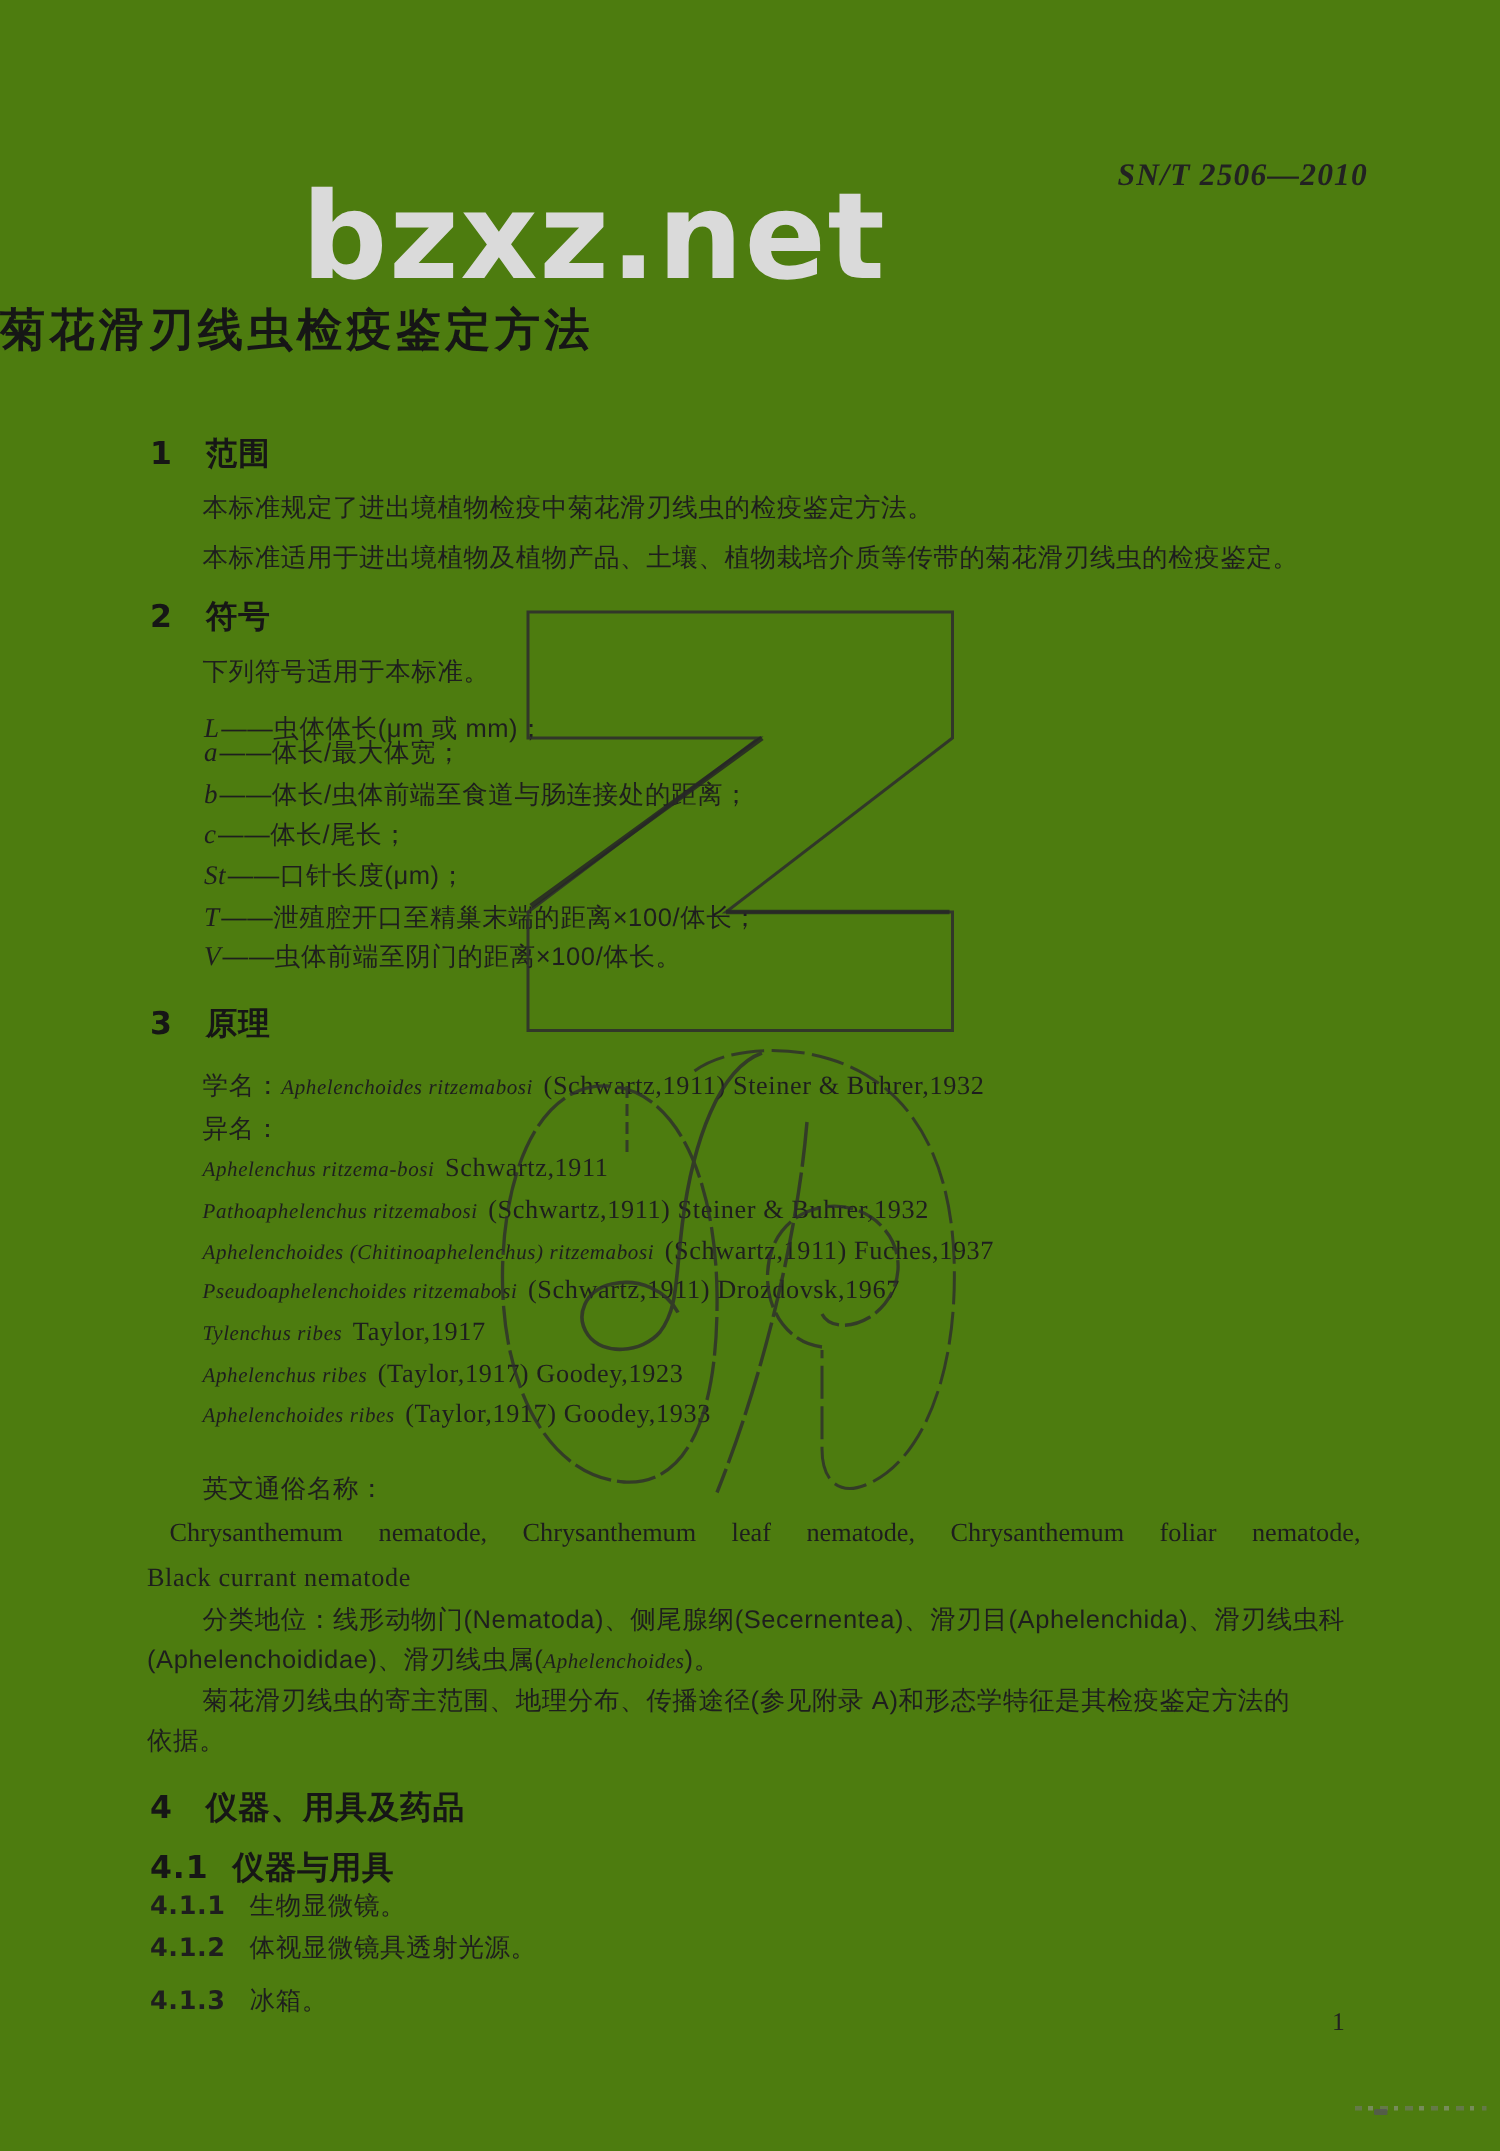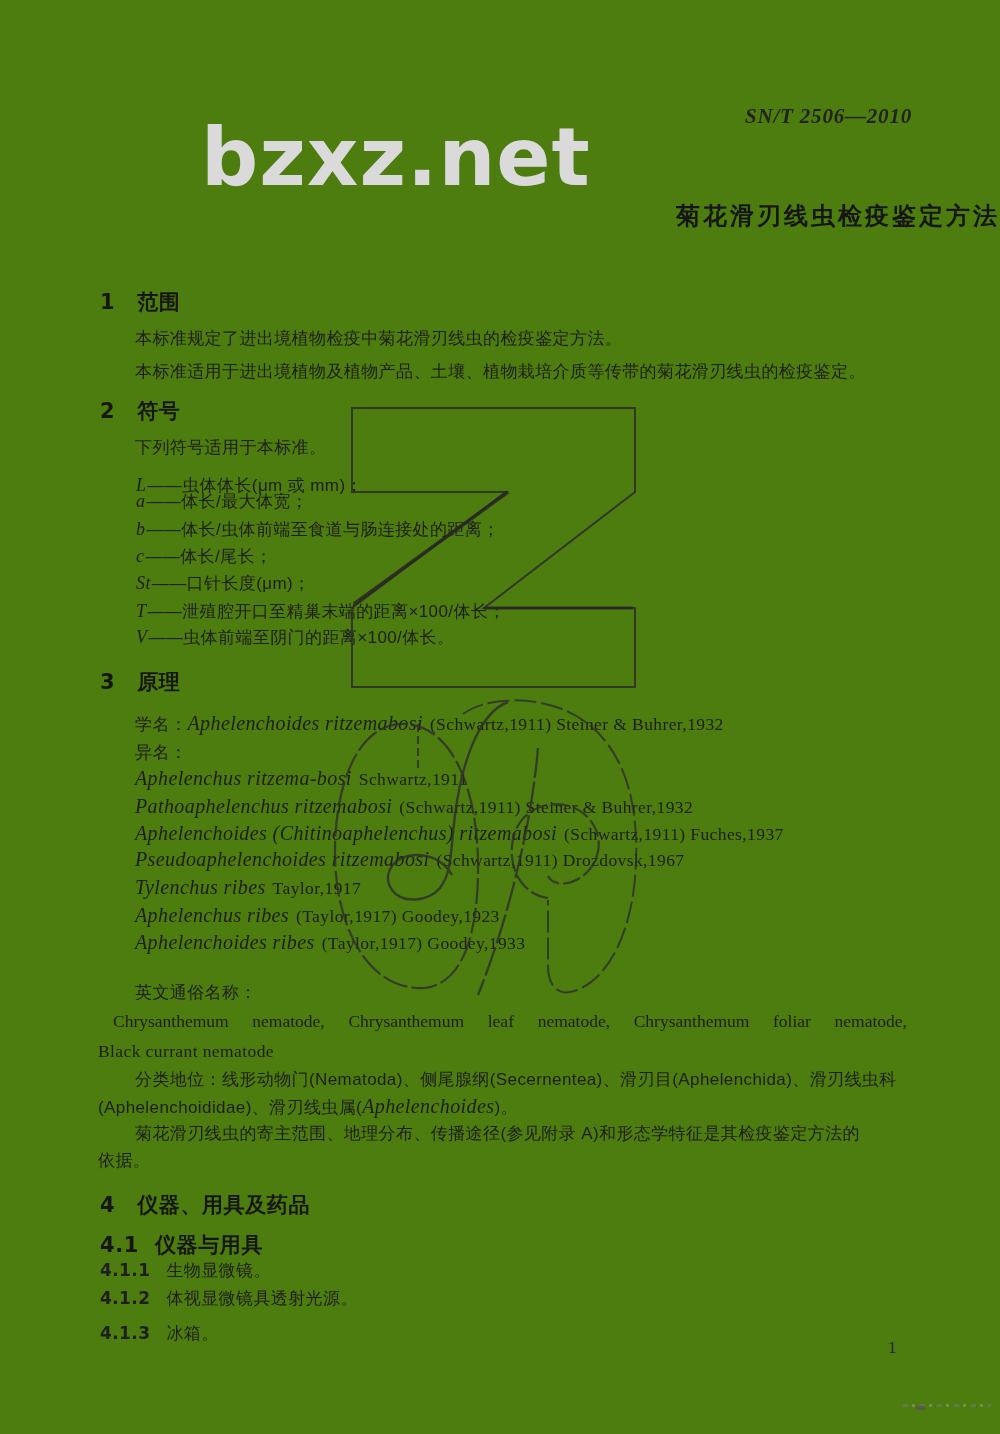--- a/index.html
+++ b/index.html
@@ -21,25 +21,25 @@
     font-style:italic;font-weight:bold;font-size:21px;letter-spacing:0.8px;color:#222;
   }
   .wm-text{
     position:absolute;top:116px;left:201px;
     font-family:"DejaVu Sans","Liberation Sans",sans-serif;
     font-weight:bold;font-size:80px;line-height:84px;letter-spacing:1px;
     color:#dadada;user-select:none;
   }
   .doc-title{
     position:absolute;top:200px;left:0;right:0;margin:0;
-    text-align:right;font-size:24px;font-weight:bold;letter-spacing:3px;color:#161616;
+    text-align:left;font-size:30px;font-weight:bold;letter-spacing:3px;color:#161616;
   }
   .sym{font-family:"Liberation Serif","DejaVu Serif",serif;font-style:italic;font-size:18px;margin-right:1px;}
   .sci-label{letter-spacing:0.5px;}
-  .sci-name{font-size:20px;text-align:center;}
+  .sci-name{font-size:14px;text-align:center;}
   .sci-auth{font-size:17.5px;margin-left:7px;font-family:"Liberation Serif","DejaVu Serif",serif;}
   .eng-justify{
     position:absolute;left:113px;width:794px;white-space:normal;
     font-family:"Liberation Serif","DejaVu Serif",serif;font-size:17.5px;
     text-align:justify;text-align-last:justify;color:#1e1e1e;
   }
   .page-num{position:absolute;top:1338px;left:888px;font-family:"Liberation Serif",serif;font-size:17px;color:#222;}
   .wm-svg{position:absolute;top:0;left:0;pointer-events:none;}
   .artifact{
     position:absolute;top:1404px;left:903px;width:88px;height:3px;opacity:0.55;

